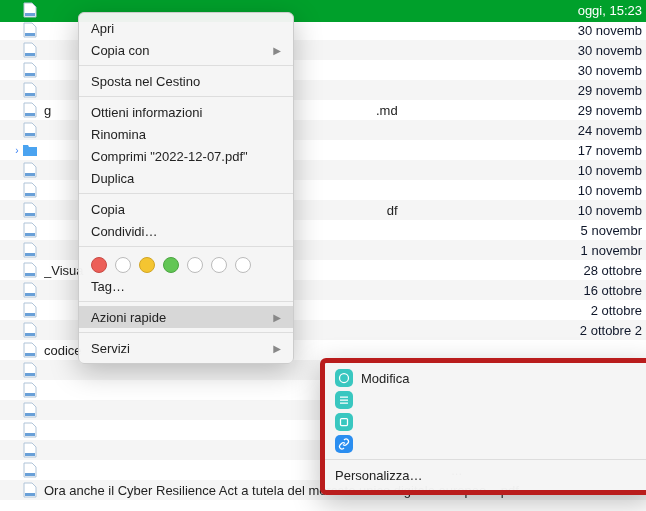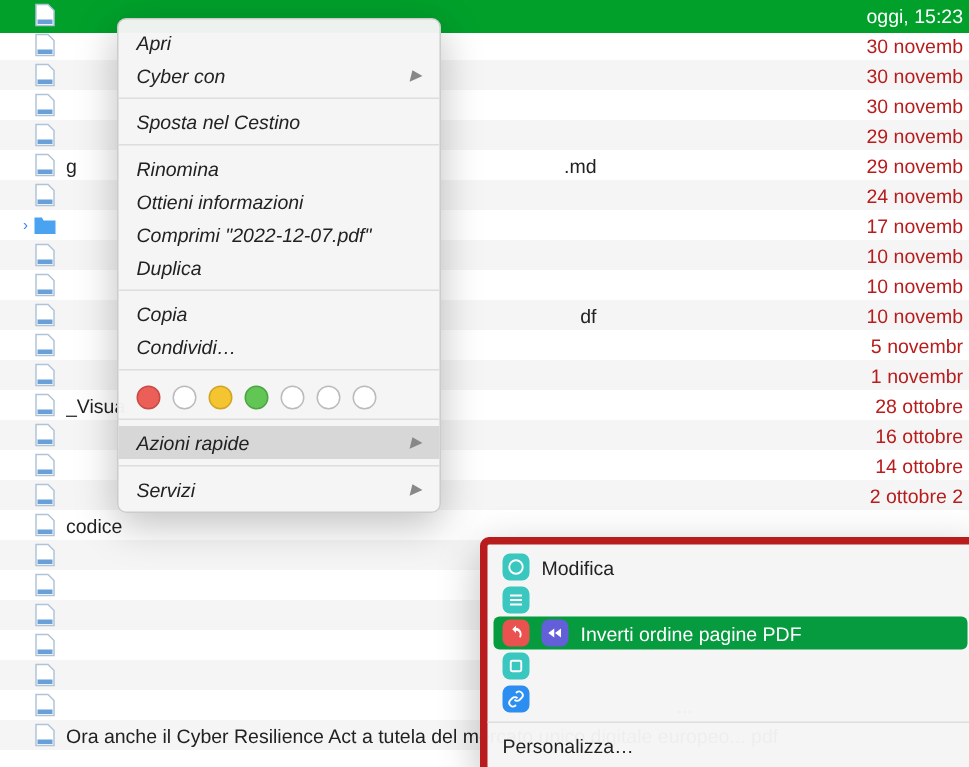--- a/index.html
+++ b/index.html
@@ -7,24 +7,24 @@
   .file-list { position: absolute; top: 0; left: 0; right: 0; }
   .row { display: flex; align-items: center; height: 20px; padding-left: 12px; }
   .row:nth-child(odd) { background: #f5f5f5; }
   .row:nth-child(even) { background: #fff; }
   .row.selected { background: #00a02b; color: #fff; outline: 2px solid #00a02b; }
   .arrow { width: 10px; display: inline-block; text-align: center; color: #888; font-size: 10px; margin-right: 0; }
   .icon { width: 16px; height: 16px; display: inline-flex; align-items: center; justify-content: center; margin-right: 6px; }
   .file-icon svg { width: 14px; height: 16px; }
   .folder-icon svg { width: 16px; height: 14px; }
   .filename { flex: 1; white-space: nowrap; overflow: hidden; }
-  .date { white-space: nowrap; color: #b91c1c; padding-right: 4px; }
+  .date { white-space: nowrap; color: #0f172a; padding-right: 4px; }
   .row.selected .date { color: #fff; }
 
-  .context-menu { position: absolute; top: 12px; left: 78px; width: 216px; background: rgba(245,245,245,0.97); border: 1px solid #ccc; border-radius: 6px; box-shadow: 0 8px 28px rgba(0,0,0,0.25); padding: 4px 0; font-style: italic; }
+  .context-menu { position: absolute; top: 12px; left: 78px; width: 216px; background: rgba(245,245,245,0.97); border: 1px solid #ccc; border-radius: 6px; box-shadow: 0 8px 28px rgba(0,0,0,0.25); padding: 4px 0; }
   .menu-item { display: flex; align-items: center; justify-content: space-between; height: 22px; padding: 0 12px; font-size: 13px; color: #222; }
   .menu-item.highlight { background: #d7d7d7; }
   .menu-sep { height: 1px; background: #ddd; margin: 4px 0; }
   .chev { font-size: 10px; color: #888; }
   .tags-row { display: flex; gap: 8px; padding: 6px 12px 2px; }
   .tag-dot { width: 16px; height: 16px; border-radius: 50%; border: 1px solid #bbb; }
   .tag-red { background: #ec5f58; border-color: #c94a44; }
   .tag-yellow { background: #f4c531; border-color: #d1a524; }
   .tag-green { background: #62c655; border-color: #4ca542; }
   .tag-empty { background: #fff; }
@@ -211,21 +211,21 @@
     </div>
     <div class="row">
       <span class="arrow" style="color: transparent;"></span>
       <span class="icon file-icon">
         <svg viewBox="0 0 14 16">
           <path fill="#fff" stroke="#b0c4d8" d="M1 1h8l4 4v10H1z"></path>
           <path fill="#69a0d8" d="M2 11h10v3H2z"></path>
         </svg>
       </span>
       <span class="filename"></span>
-      <span class="date">14 ottobre</span>
+      <span class="date">2 ottobre</span>
     </div>
     <div class="row">
       <span class="arrow" style="color: transparent;"></span>
       <span class="icon file-icon">
         <svg viewBox="0 0 14 16">
           <path fill="#fff" stroke="#b0c4d8" d="M1 1h8l4 4v10H1z"></path>
           <path fill="#69a0d8" d="M2 11h10v3H2z"></path>
         </svg>
       </span>
       <span class="filename"></span>
@@ -320,33 +320,33 @@
       <span class="filename">Ora anche il Cyber Resilience Act a tutela del mercato unico digitale europeo... pdf</span>
       <span class="date"></span>
     </div>
   </div>
 
 <div class="context-menu">
   <div class="menu-item">
       <span>Apri</span>
     </div>
   <div class="menu-item">
-      <span>Cyber con</span>
+      <span>Copia con</span>
       <span class="chev">▶</span>
     </div>
   <div class="menu-sep"></div>
   <div class="menu-item">
       <span>Sposta nel Cestino</span>
     </div>
   <div class="menu-sep"></div>
   <div class="menu-item">
+      <span>Ottieni informazioni</span>
+    </div>
+  <div class="menu-item">
       <span>Rinomina</span>
-    </div>
-  <div class="menu-item">
-      <span>Ottieni informazioni</span>
     </div>
   <div class="menu-item">
       <span>Comprimi "2022-12-07.pdf"</span>
     </div>
   <div class="menu-item">
       <span>Duplica</span>
     </div>
   <div class="menu-sep"></div>
   <div class="menu-item">
       <span>Copia</span>
@@ -357,20 +357,23 @@
   <div class="menu-sep"></div>
   <div class="tags-row">
     <div class="tag-dot tag-red"></div>
     <div class="tag-dot tag-empty"></div>
     <div class="tag-dot tag-yellow"></div>
     <div class="tag-dot tag-green"></div>
     <div class="tag-dot tag-empty"></div>
     <div class="tag-dot tag-empty"></div>
     <div class="tag-dot tag-empty"></div>
   </div>
+  <div class="menu-item">
+      <span>Tag…</span>
+    </div>
   <div class="menu-sep"></div>
   <div class="menu-item highlight">
       <span>Azioni rapide</span>
       <span class="chev">▶</span>
     </div>
   <div class="menu-sep"></div>
   <div class="menu-item">
       <span>Servizi</span>
       <span class="chev">▶</span>
     </div>
@@ -386,33 +389,20 @@
     <span class="label">Modifica</span>
   </div>
   <div class="sub-item">
     <span class="badge teal">
       <svg width="12" height="12" viewBox="0 0 24 24" fill="none" stroke="#fff" stroke-width="2.5">
           <path d="M4 12h16M4 6h16M4 18h16"></path>
         </svg>
     </span>
     <span class="label"></span>
   </div>
-  <div class="sub-item highlight">
-    <span class="badge red">
-      <svg width="12" height="12" viewBox="0 0 24 24" fill="#fff">
-          <path d="M12 5V2L7 7l5 5V9c3 0 5 2 5 5 0 1-.3 2-.8 3l1.5 1.5C19 17 19.5 15.5 19.5 14c0-5-3.5-9-7.5-9z"></path>
-        </svg>
-    </span>
-    <span class="badge purple">
-      <svg width="12" height="12" viewBox="0 0 24 24" fill="#fff">
-          <path d="M11 18V6l-8 6 8 6zm1-6l8 6V6l-8 6z"></path>
-        </svg>
-    </span>
-    <span class="label">Inverti ordine pagine PDF</span>
-  </div>
   <div class="sub-item">
     <span class="badge teal">
       <svg width="12" height="12" viewBox="0 0 24 24" fill="none" stroke="#fff" stroke-width="2.5">
           <rect x="5" y="5" width="14" height="14" rx="2"></rect>
         </svg>
     </span>
     <span class="label"></span>
   </div>
   <div class="sub-item">
     <span class="badge blue">

